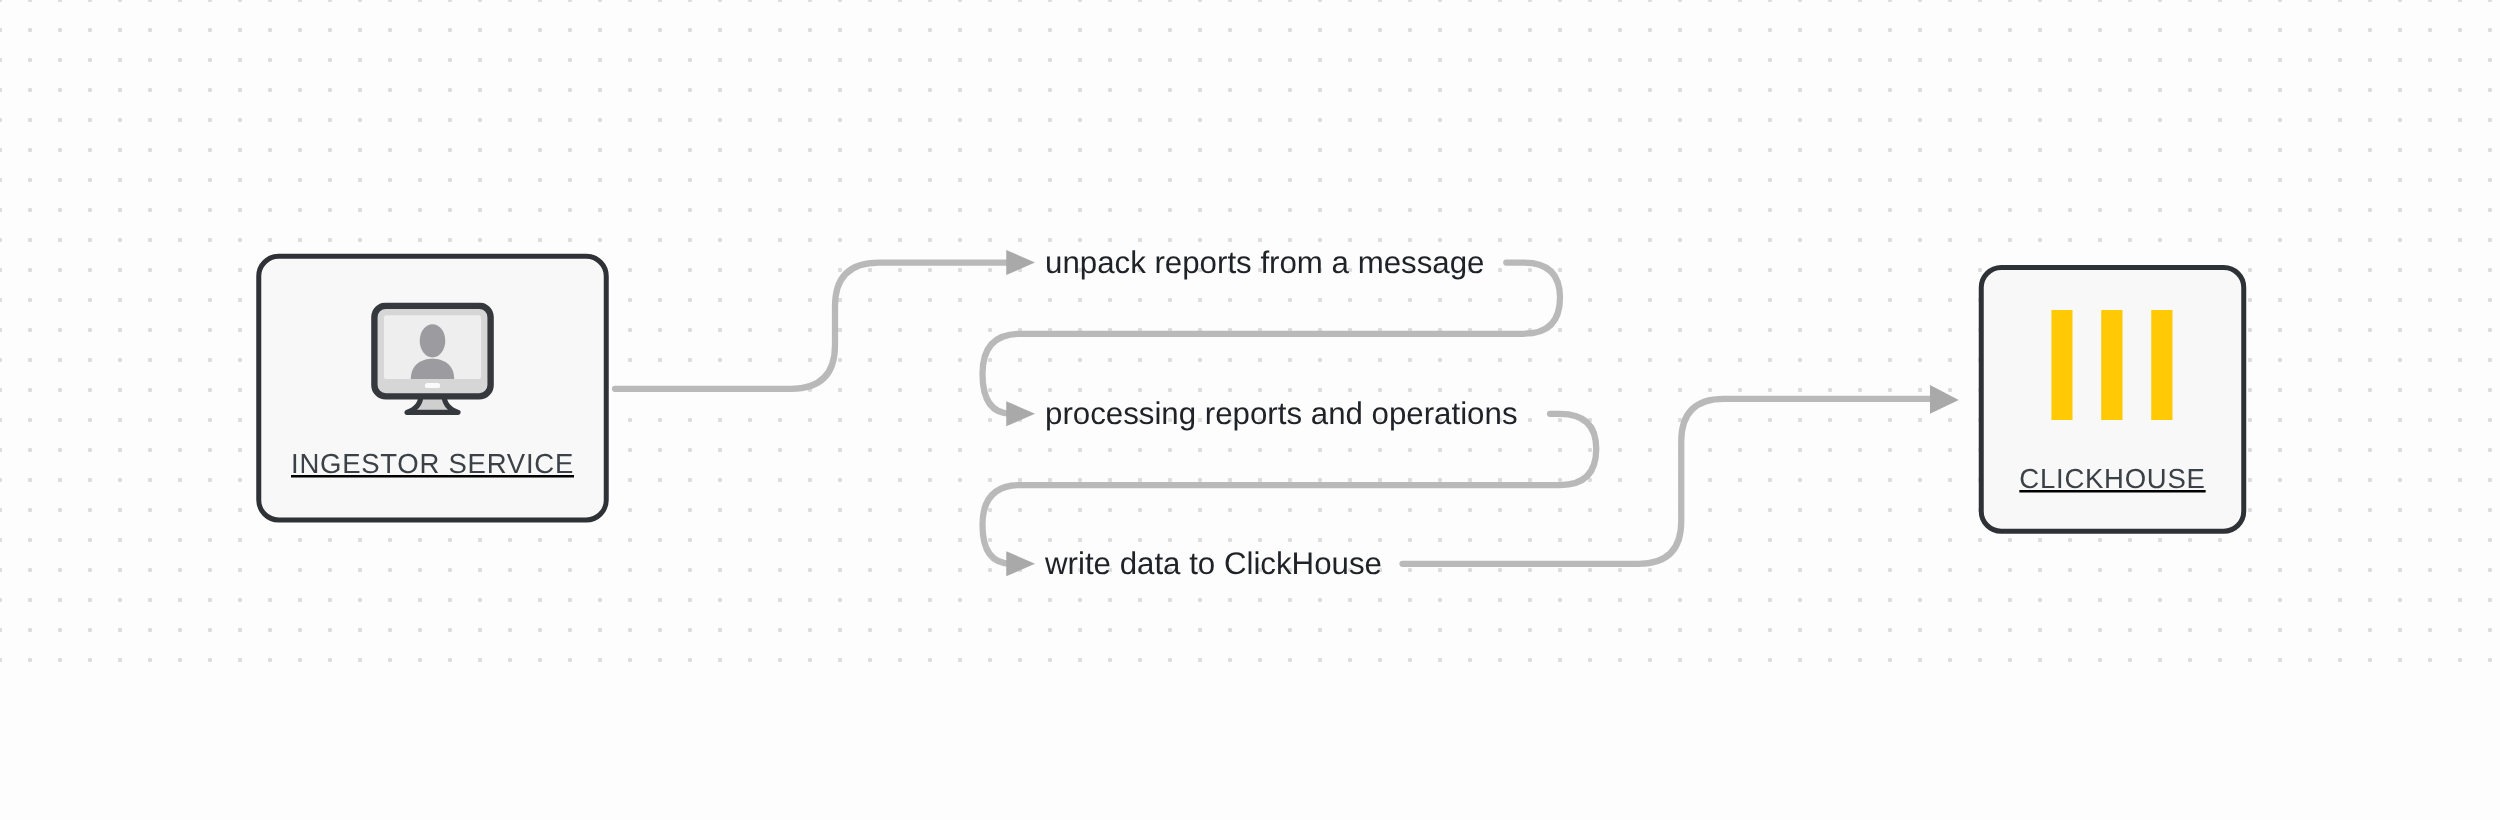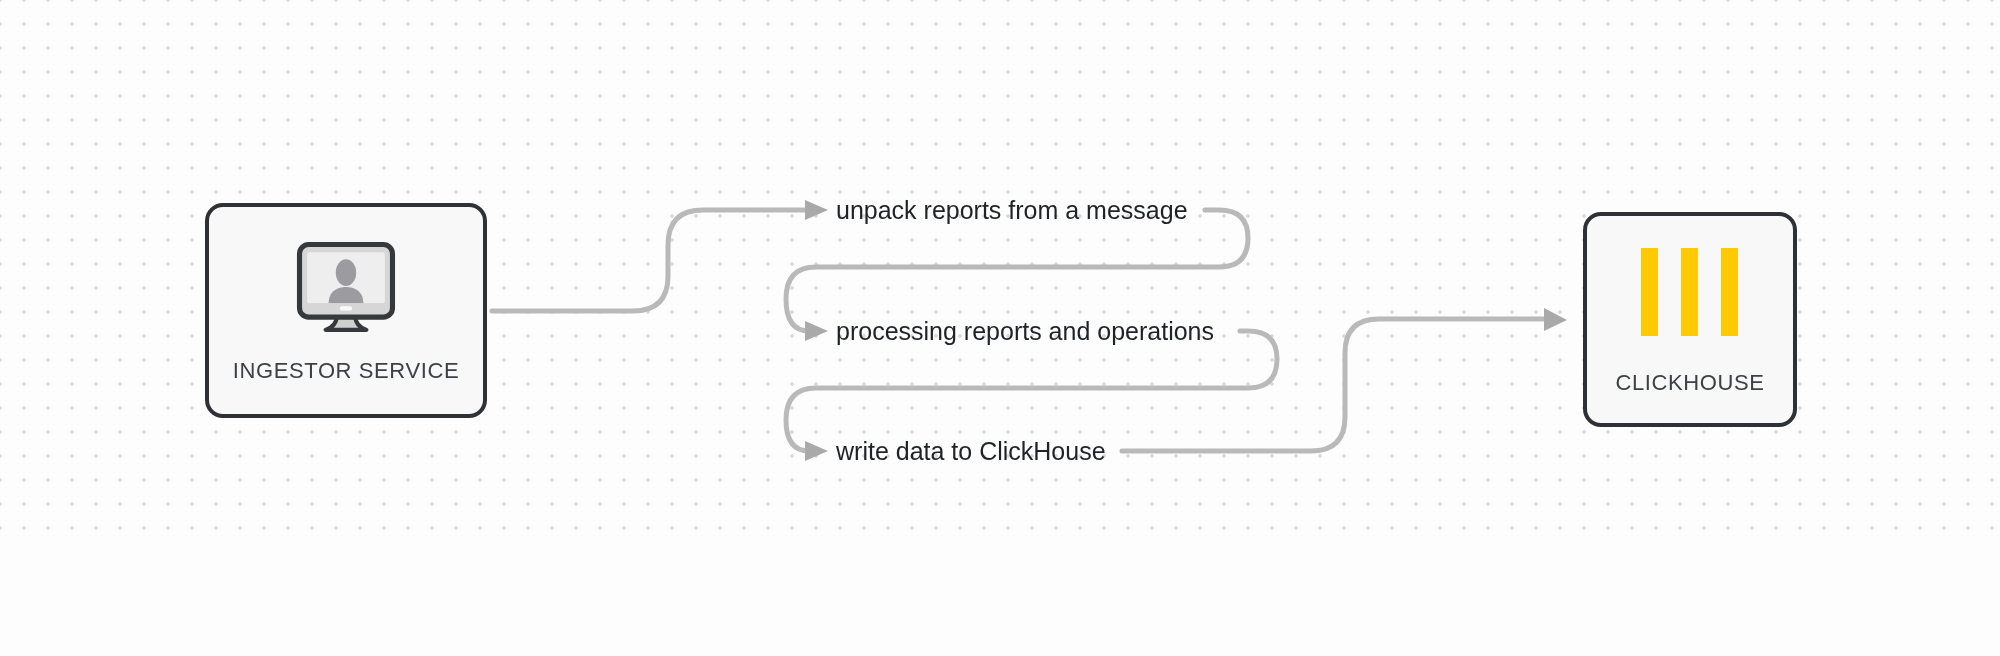--- a/index.html
+++ b/index.html
@@ -34,20 +34,21 @@
   .node{
     position:absolute;
     box-sizing:border-box;
     background:var(--node_fill,#f7f8f7);
     border:4px solid var(--node_border,#2e3237);
     border-radius:18px;
     display:flex;
     flex-direction:column;
     align-items:center;
     justify-content:center;
+    text-decoration:underline;
   }
   .node-ingestor{left:205px;top:203px;width:282px;height:215px;gap:22px;padding-top:4px;}
   .node-clickhouse{left:1583px;top:212px;width:214px;height:215px;gap:34px;padding-top:4px;}
   .node-label{
     font-size:22px;
     letter-spacing:0.6px;
     color:var(--node_text,#3c4147);
     white-space:nowrap;
   }
   .icon{display:block;}

